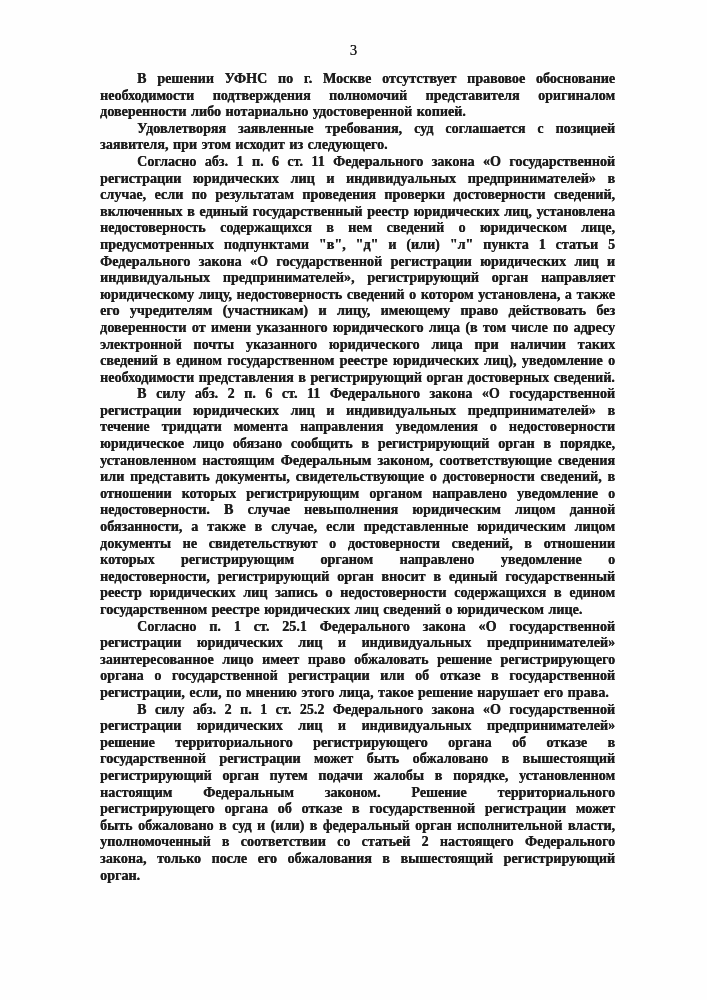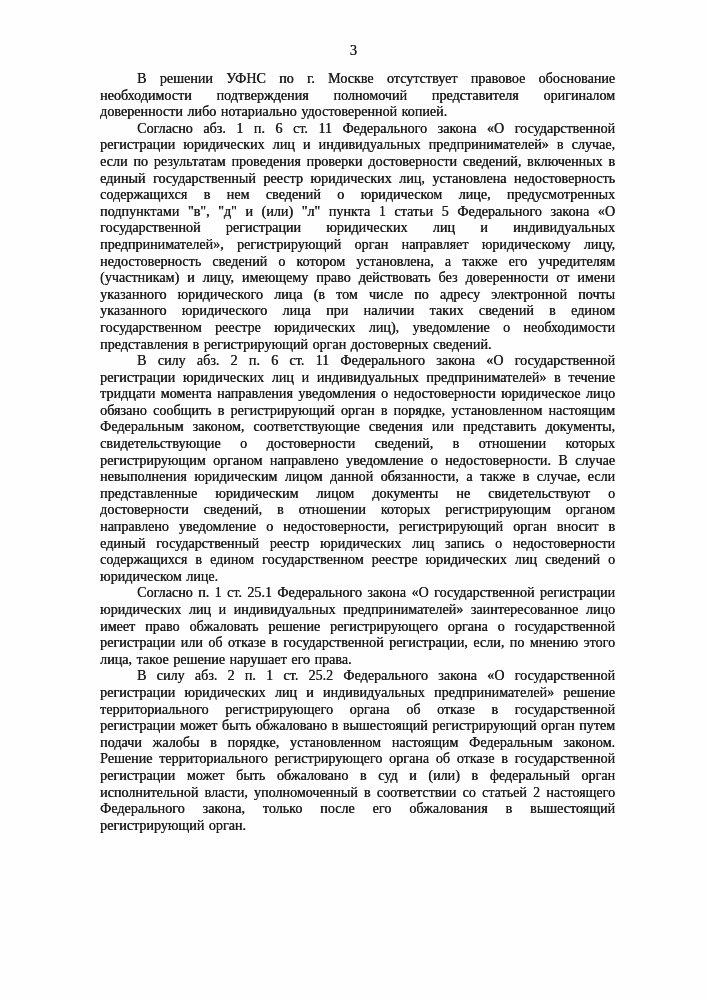--- a/index.html
+++ b/index.html
@@ -24,20 +24,21 @@
   .page-number {
     text-align: center;
     padding-top: 42px;
     font-size: 14.5px;
     line-height: 16px;
     letter-spacing: 0.5px;
     text-shadow: 0.3px 0 0 currentColor;
   }
   .content {
     margin: 12px 92px 0 100px; 
+    font-weight: bold;
   }
   p.para {
     margin: 0;
     padding: 0;
     text-align: justify;
     text-indent: 37px;
     font-size: 14.1px;
     line-height: 16.6px;
     word-spacing: 1px;
     
@@ -52,18 +53,19 @@
     margin-right: 3px;
   }
 </style>
 </head>
 <body>
 
 <div class="page" style="--paper: #fefefe; --ink: #1e1e1e; --redaction: #000000;">
   <div class="page-number">3</div>
   <div class="content">
       <p class="para">В решении УФНС по г. Москве отсутствует правовое обоснование необходимости подтверждения полномочий представителя оригиналом доверенности либо нотариально удостоверенной копией. </p>
+      <p class="para">Удовлетворяя заявленные требования, суд соглашается с позицией заявителя, при этом исходит из следующего. </p>
       <p class="para">Согласно абз. 1 п. 6 ст. 11 Федерального закона «О государственной регистрации юридических лиц и индивидуальных предпринимателей» в случае, если по результатам проведения проверки достоверности сведений, включенных в единый государственный реестр юридических лиц, установлена недостоверность содержащихся в нем сведений о юридическом лице, предусмотренных подпунктами "в", "д" и (или) "л" пункта 1 статьи 5 Федерального закона «О государственной регистрации юридических лиц и индивидуальных предпринимателей», регистрирующий орган направляет юридическому лицу, недостоверность сведений о котором установлена, а также его учредителям (участникам) и лицу, имеющему право действовать без доверенности от имени указанного юридического лица (в том числе по адресу электронной почты указанного юридического лица при наличии таких сведений в едином государственном реестре юридических лиц), уведомление о необходимости представления в регистрирующий орган достоверных сведений. </p>
       <p class="para">В силу абз. 2 п. 6 ст. 11 Федерального закона «О государственной регистрации юридических лиц и индивидуальных предпринимателей» в течение тридцати момента направления уведомления о недостоверности юридическое лицо обязано сообщить в регистрирующий орган в порядке, установленном настоящим Федеральным законом, соответствующие сведения или представить документы, свидетельствующие о достоверности сведений, в отношении которых регистрирующим органом направлено уведомление о недостоверности. В случае невыполнения юридическим лицом данной обязанности, а также в случае, если представленные юридическим лицом документы не свидетельствуют о достоверности сведений, в отношении которых регистрирующим органом направлено уведомление о недостоверности, регистрирующий орган вносит в единый государственный реестр юридических лиц запись о недостоверности содержащихся в едином государственном реестре юридических лиц сведений о юридическом лице. </p>
       <p class="para">Согласно п. 1 ст. 25.1 Федерального закона «О государственной регистрации юридических лиц и индивидуальных предпринимателей» заинтересованное лицо имеет право обжаловать решение регистрирующего органа о государственной регистрации или об отказе в государственной регистрации, если, по мнению этого лица, такое решение нарушает его права. </p>
       <p class="para">В силу абз. 2 п. 1 ст. 25.2 Федерального закона «О государственной регистрации юридических лиц и индивидуальных предпринимателей» решение территориального регистрирующего органа об отказе в государственной регистрации может быть обжаловано в вышестоящий регистрирующий орган путем подачи жалобы в порядке, установленном настоящим Федеральным законом. Решение территориального регистрирующего органа об отказе в государственной регистрации может быть обжаловано в суд и (или) в федеральный орган исполнительной власти, уполномоченный в соответствии со статьей 2 настоящего Федерального закона, только после его обжалования в вышестоящий регистрирующий орган. </p>
     </div>
 </div>
 
 </body></html>

